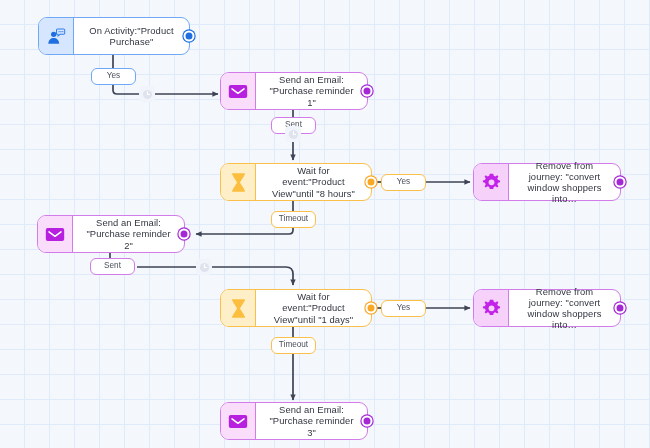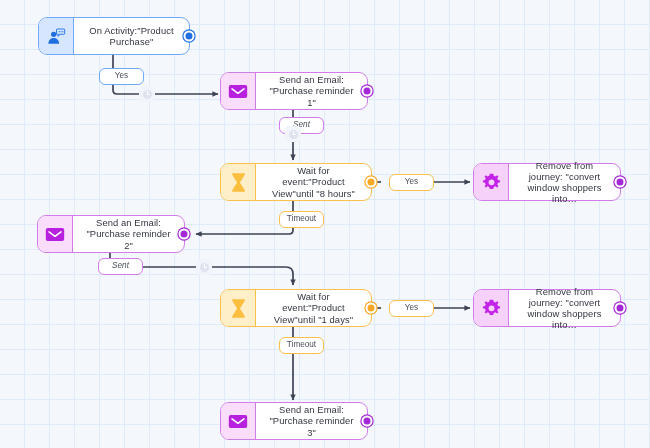--- a/index.html
+++ b/index.html
@@ -106,24 +106,23 @@
     font-size: 8.2px;
     color: #4a4f5a;
     padding: 3px 0 3px;
     text-align: center;
     box-sizing: border-box;
     line-height: 1;
     height: 17px;
     display: flex;
     align-items: center;
     justify-content: center;
-    margin-left: 8px;
   }
   .edge-label.blue   { border: 1.3px solid #6ea8f7; }
-  .edge-label.purple { border: 1.3px solid #d17ce8; font-style: italic; }
+  .edge-label.purple { border: 1.3px solid #d17ce8; }
   .edge-label.amber  { border: 1.3px solid #fbc04a; }
 
   
   .clock-badge {
     position: absolute;
     width: 16px;
     height: 16px;
     background: #f1f5fb;
     border-radius: 4px;
     display: flex;

